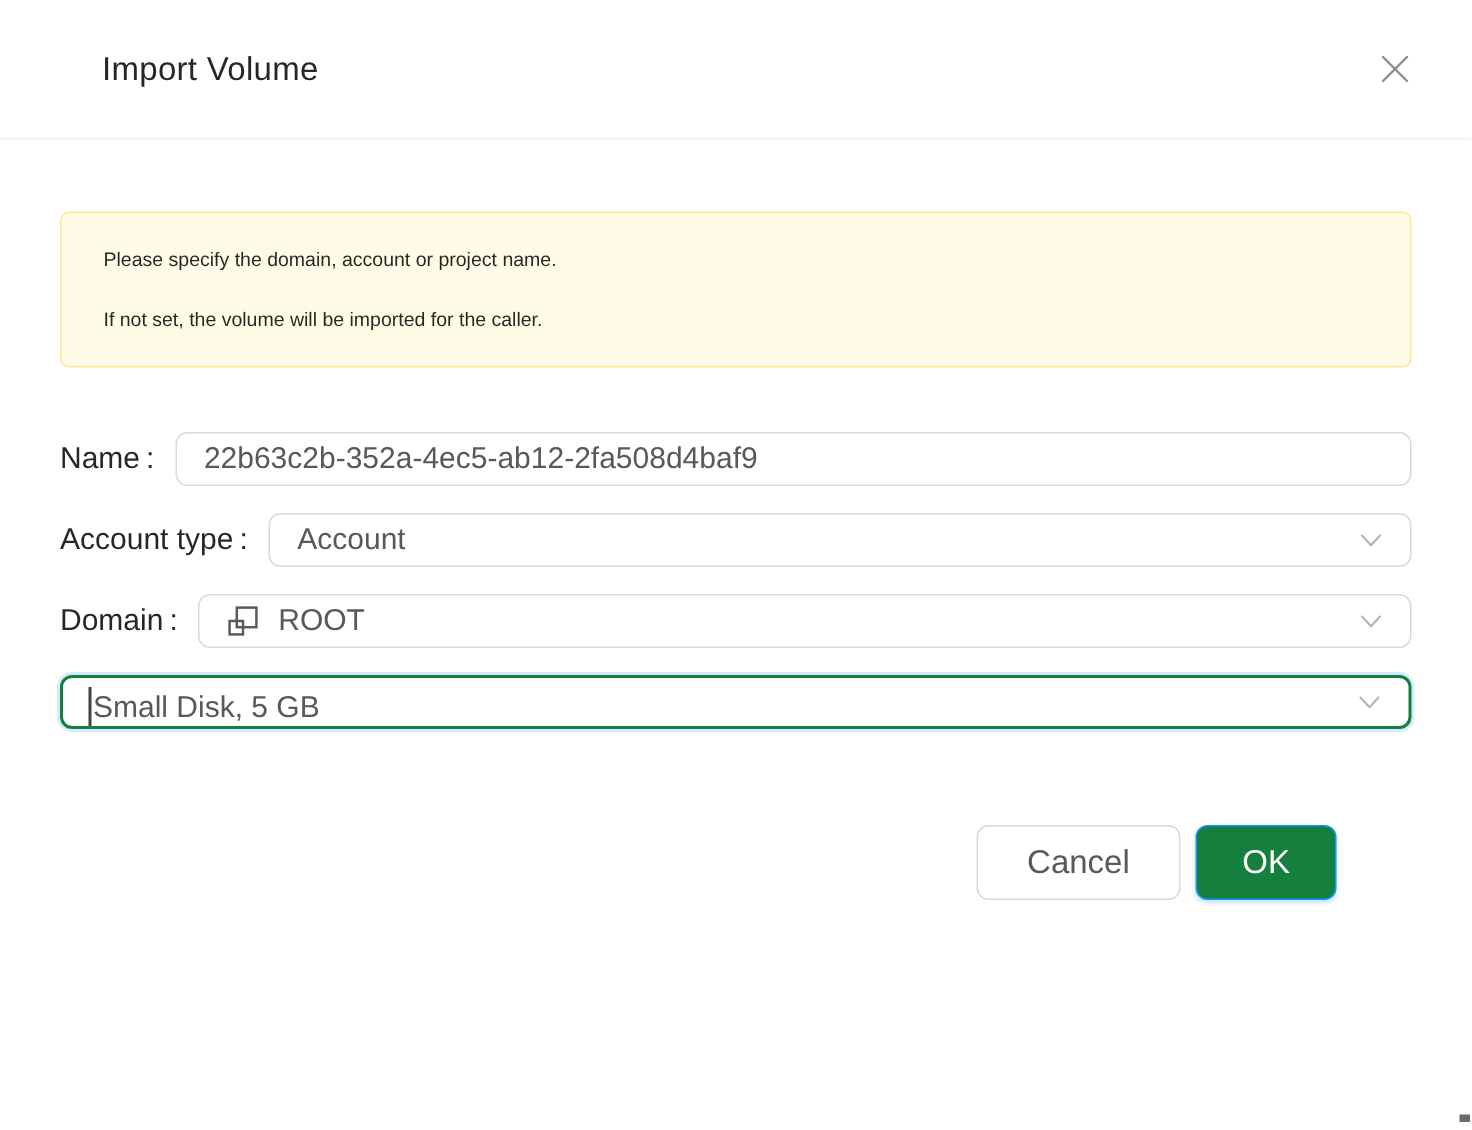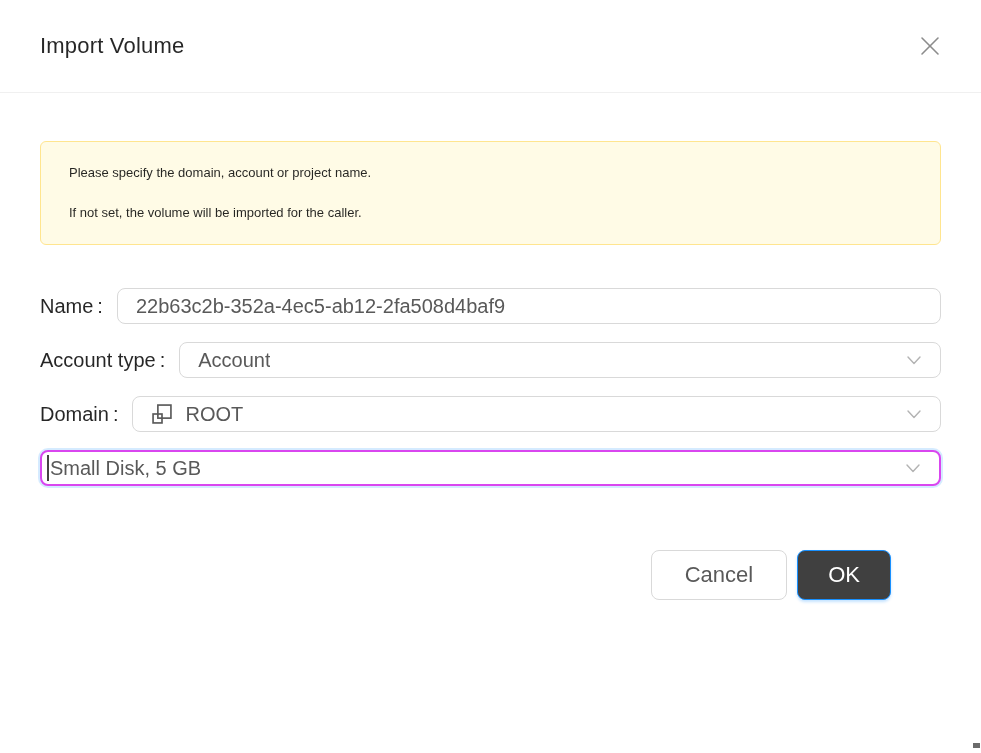--- a/index.html
+++ b/index.html
@@ -8,21 +8,21 @@
 
   .modal { width: 981px; height: 753px; background: #fff; display: flex; flex-direction: column; }
 
   
   .modal-header {
     height: 93px; flex: 0 0 auto;
     padding: 0 40px;
     display: flex; align-items: center; justify-content: space-between;
     border-bottom: 1px solid #f0f0f0;
   }
-  .modal-title { font-size: 22px; font-weight: 400; color: rgba(0,0,0,0.85); letter-spacing: 0.2px; }
+  .modal-title { font-size: 22px; font-weight: 400; color: rgba(0,0,0,0.85); letter-spacing: 0.2px; margin-left: 28px; }
   .close-btn {
     width: 40px; height: 40px; border: none; background: transparent;
     display: flex; align-items: center; justify-content: center;
     cursor: pointer; margin-right: -9px;
   }
 
   
   .modal-body { padding: 48px 40px 0 40px; flex: 1 1 auto; }
 
   .alert {
@@ -38,41 +38,42 @@
   .control {
     flex: 1 1 auto; height: 36px;
     border: 1px solid #d9d9d9; border-radius: 8px; background: #fff;
     display: flex; align-items: center;
     padding: 0 18px; font-size: 20px; color: #595959;
     position: relative; cursor: pointer;
   }
   .control .val { white-space: nowrap; overflow: hidden; }
   .control.text-input { cursor: text; }
   .control.focused {
-    border: 2px solid #d946ef;
+    border: 2px solid #15803d;
     box-shadow: 0 0 0 2px rgba(24,144,255,0.18);
-    padding: 0 5px;
+    padding: 0 17px;
+    align-items: flex-end;
   }
   .lead-icon { display: inline-flex; margin-right: 12px; flex: 0 0 auto; }
   .chevron { position: absolute; right: 16px; top: 50%; transform: translateY(-50%); display: inline-flex; }
   .caret { display: inline-block; width: 2px; height: 26px; background: #434343; margin-right: 1px; flex: 0 0 auto; }
 
   
   .modal-footer {
     flex: 0 0 auto;
     display: flex; justify-content: flex-end; align-items: center;
     padding: 46px 50px 0 0; gap: 10px;
   }
   .btn {
     height: 50px; border-radius: 8px; font-size: 22px; cursor: pointer;
     font-family: "Liberation Sans", sans-serif;
     display: inline-flex; align-items: center; justify-content: center;
   }
   .btn-default { background: #fff; border: 1px solid #d9d9d9; color: #595959; padding: 0 33px; }
-  .btn-primary { background: #404040; border: 1px solid #1890ff; color: #fff; padding: 0 30px; box-shadow: 0 2px 3px rgba(24,144,255,0.25); }
+  .btn-primary { background: #15803d; border: 1px solid #1890ff; color: #fff; padding: 0 30px; box-shadow: 0 2px 3px rgba(24,144,255,0.25); }
 
   .corner-artifact {
     position: absolute; right: 1px; bottom: 5px;
     width: 7px; height: 5px; background: #6b6b6b;
   }
 </style>
 </head>
 <body>
 
 <div class="modal">

